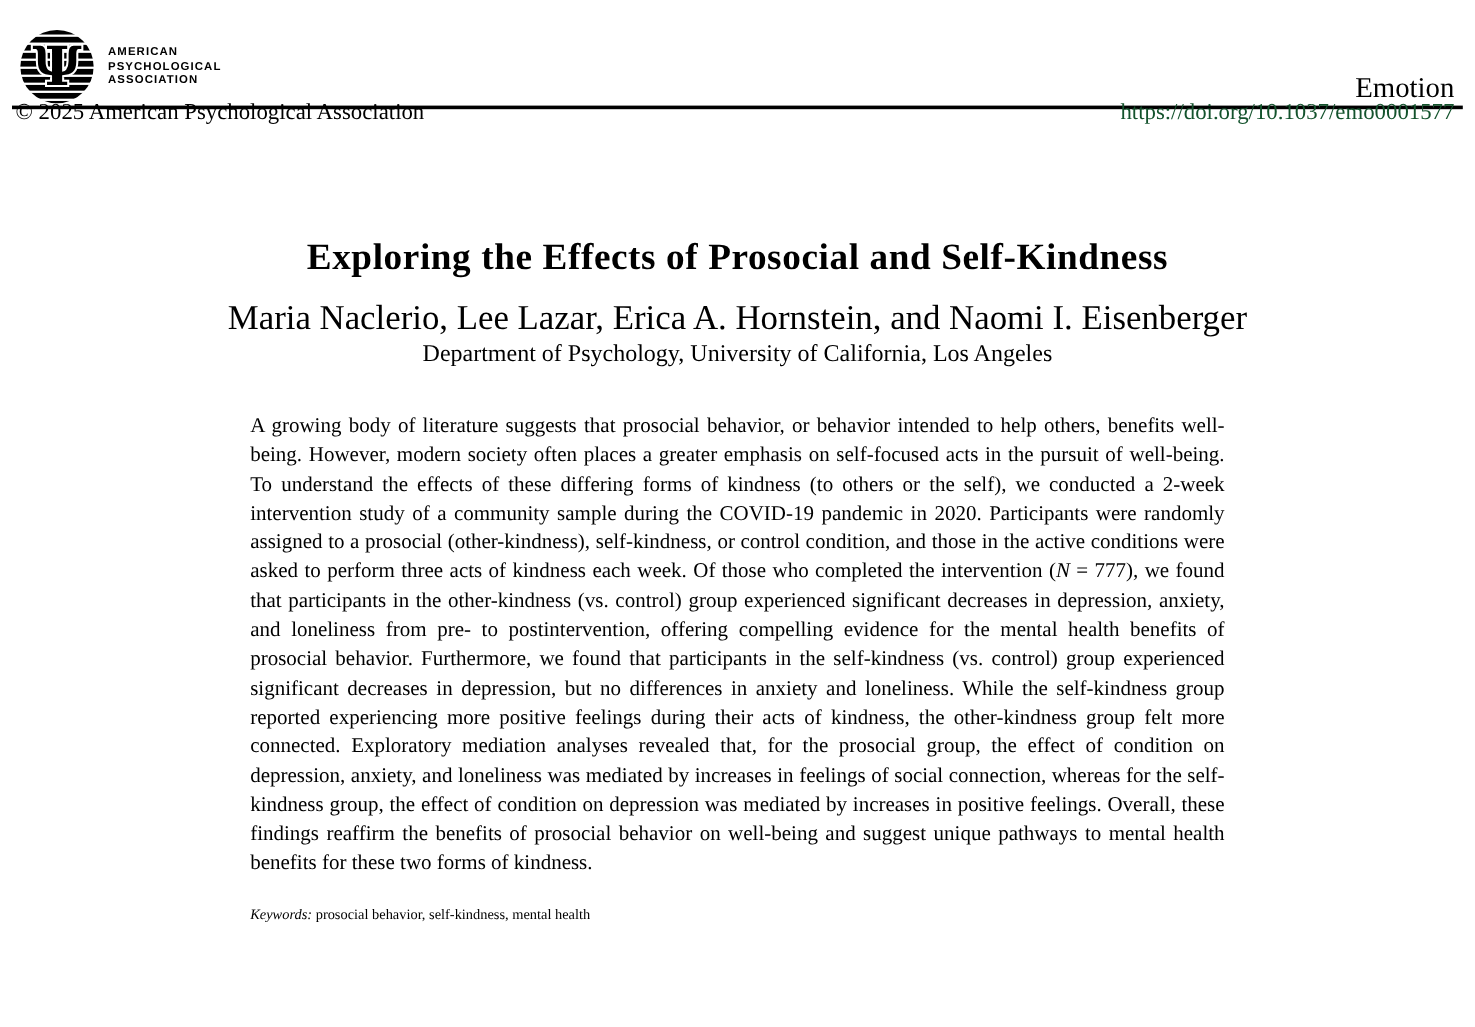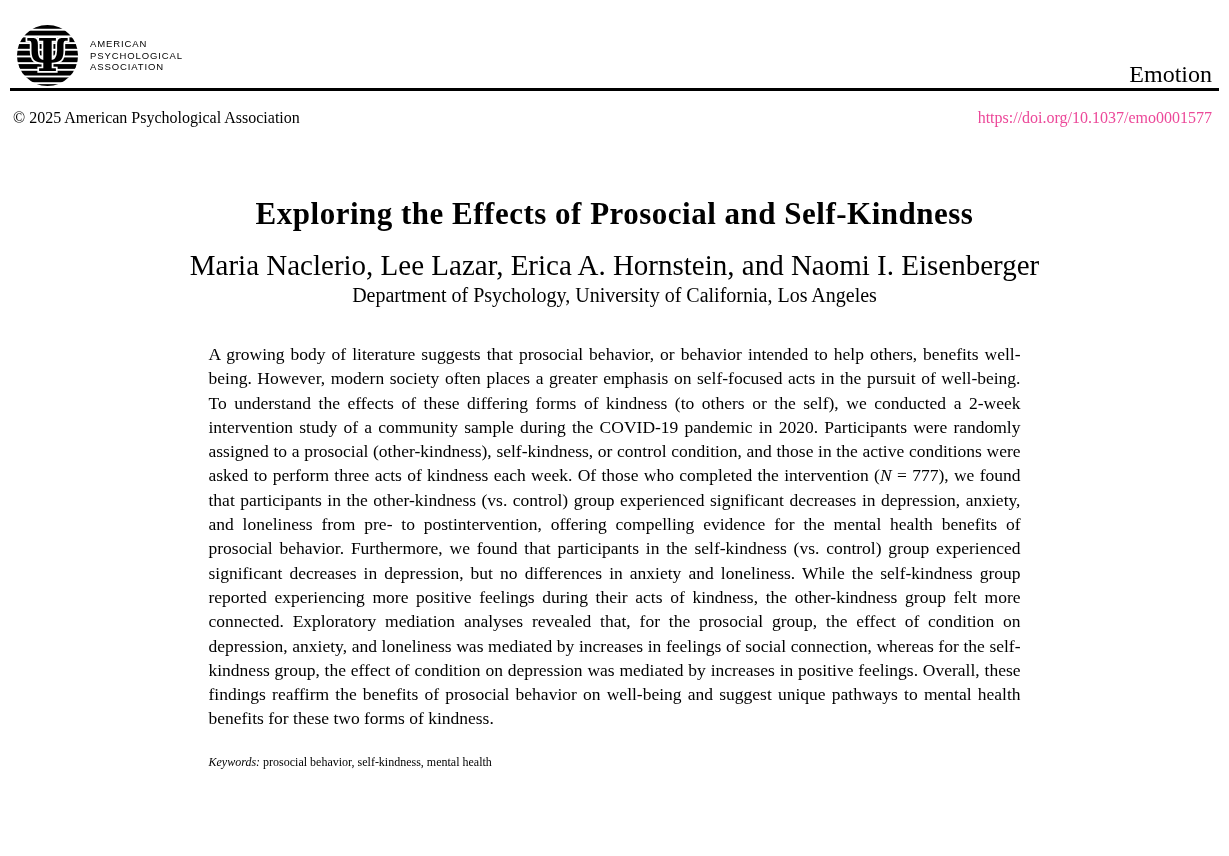--- a/index.html
+++ b/index.html
@@ -15,40 +15,40 @@
 
   
   .masthead { position: absolute; top: 0; left: 0; right: 0; height: 140px; }
   .logo-wrap {
     position: absolute; left: 16px; top: 24px;
     display: flex; align-items: center; gap: 11px;
   }
   .apa-mark { display: block; }
   .logo-text {
     font-family: "Liberation Sans", sans-serif;
-    font-weight: normal;
+    font-weight: bold;
     font-size: 9.5px;
     line-height: 11.5px;
     letter-spacing: 0.9px;
     color: #000;
   }
   .journal-name {
     position: absolute; right: 17px; top: 58px;
     font-size: 24px; line-height: 32px;
   }
   .header-rule {
     position: absolute; top: 88px; left: 10px; right: 10px;
     height: 3px; background: #000;
   }
   .pub-info {
-    position: absolute; top: 109px; left: 13px; right: 17px;
+    position: absolute; top: 85px; left: 13px; right: 17px;
     display: flex; justify-content: space-between; align-items: flex-end;
-    font-size: 16px; line-height: 18.5px;
+    font-size: 19px; line-height: 18.5px;
   }
-  .pub-info .doi { color: #ec4899; text-decoration: none; }
+  .pub-info .doi { color: #14532d; text-decoration: none; }
 
   
   .article { position: absolute; top: 140px; left: 0; right: 0; }
   .article-title {
     margin: 52px 0 0 0;
     font-size: 31px; font-weight: 700;
     line-height: 44px; letter-spacing: 0.5px;
     text-align: center;
   }
   .authors {

